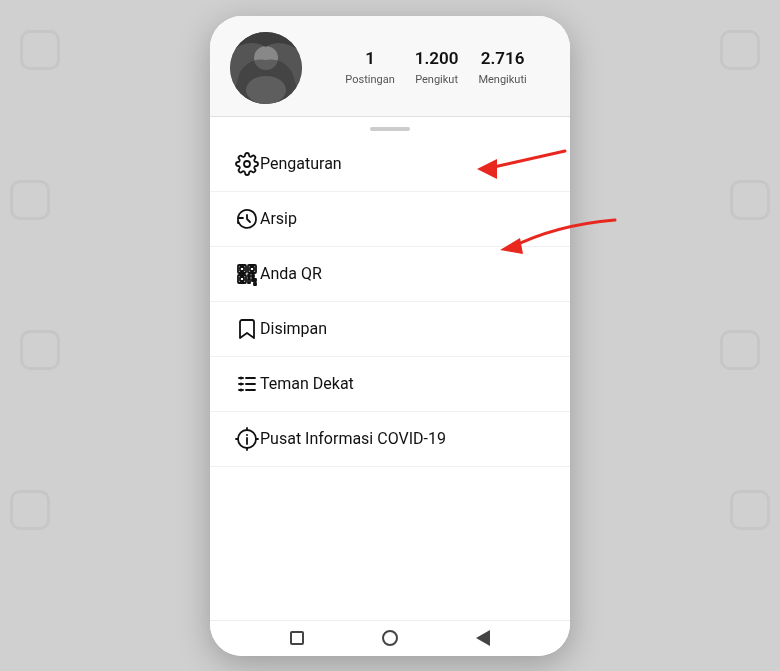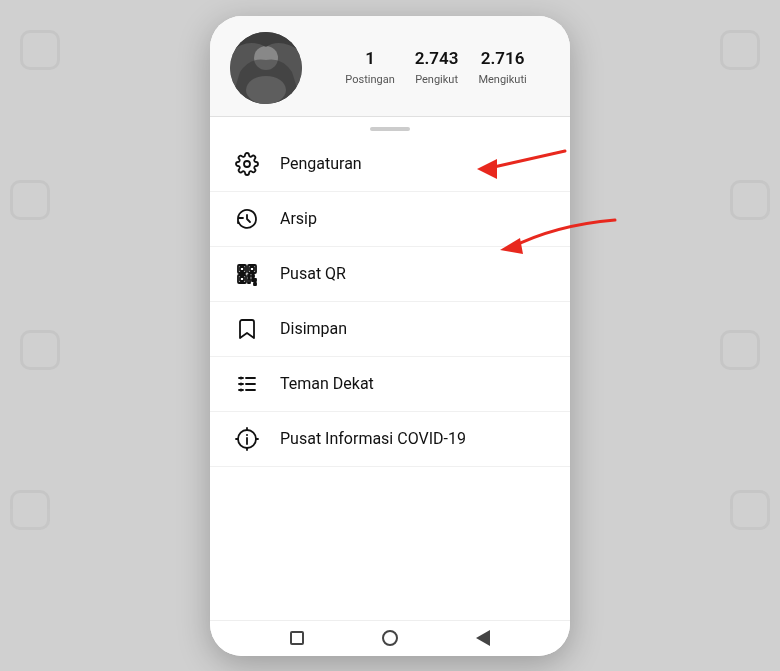--- a/index.html
+++ b/index.html
@@ -113,21 +113,20 @@
     
     .menu-list {
       flex: 1;
       background: #fff;
       overflow-y: auto;
     }
 
     .menu-item {
       display: flex;
       align-items: center;
-      gap: 20px;
       padding: 14px 24px;
       cursor: pointer;
       border-bottom: 1px solid #f0f0f0;
     }
 
     .menu-icon {
       width: 26px;
       height: 26px;
       display: flex;
       align-items: center;
@@ -219,21 +218,21 @@
         <path d="M0,20 Q18,5 36,15 Q50,5 72,20 L72,0 L0,0 Z" fill="#333" opacity="0.7"></path>
         <path d="M10,40 Q20,25 36,28 Q52,25 62,40 L72,72 L0,72 Z" fill="#333" opacity="0.5"></path>
       </svg>
     </div>
     <div class="stats">
       <div class="stat-item">
         <span class="stat-number">1</span>
         <span class="stat-label">Postingan</span>
       </div>
       <div class="stat-item">
-        <span class="stat-number">2.743</span>
+        <span class="stat-number">1.200</span>
         <span class="stat-label">Pengikut</span>
       </div>
       <div class="stat-item">
         <span class="stat-number">2.716</span>
         <span class="stat-label">Mengikuti</span>
       </div>
     </div>
   </div>
 
   <div class="drag-handle">
@@ -283,21 +282,21 @@
           <rect x="15" y="5" width="4" height="4" rx="0.5"></rect>
           <rect x="3" y="13" width="8" height="8" rx="1" fill="none" stroke="#111" stroke-width="1.8"></rect>
           <rect x="5" y="15" width="4" height="4" rx="0.5"></rect>
           <rect x="13" y="13" width="2" height="2"></rect>
           <rect x="17" y="13" width="2" height="2"></rect>
           <rect x="13" y="17" width="2" height="4"></rect>
           <rect x="17" y="17" width="4" height="2"></rect>
           <rect x="19" y="21" width="2" height="2"></rect>
         </svg>
       </div>
-      <span class="menu-label">Pusat QR</span>
+      <span class="menu-label">Anda QR</span>
     </div>
 
     <div class="menu-item">
       <div class="menu-icon">
 
         <svg viewBox="0 0 24 24">
           <path d="M19 21l-7-5-7 5V5a2 2 0 0 1 2-2h10a2 2 0 0 1 2 2z"></path>
         </svg>
       </div>
       <span class="menu-label">Disimpan</span>

